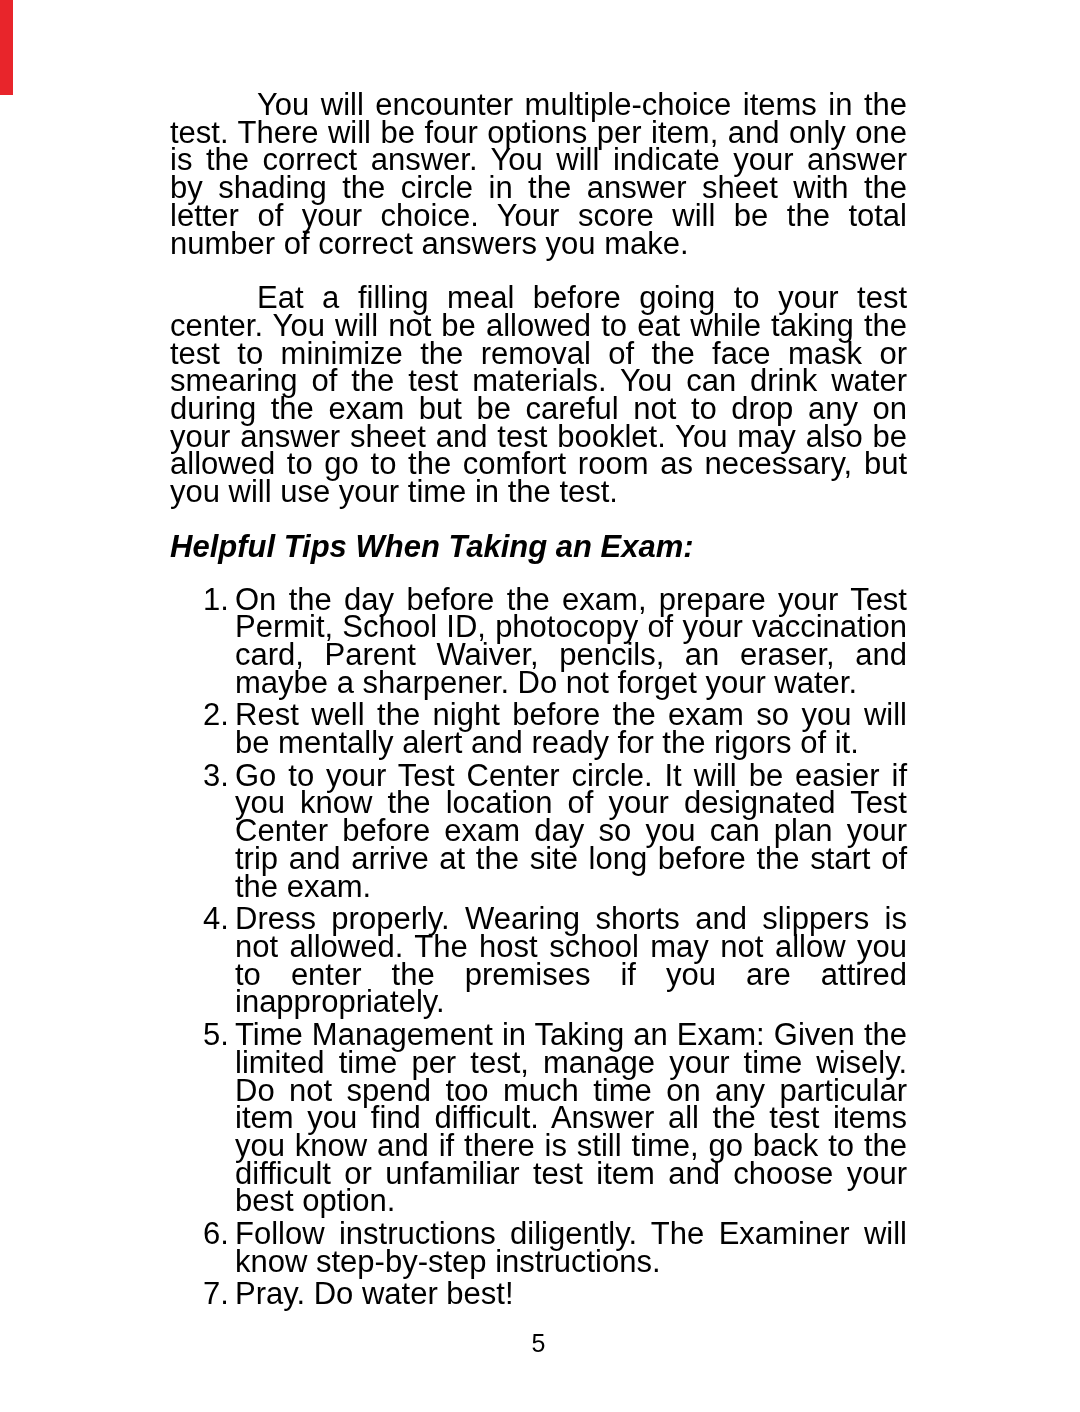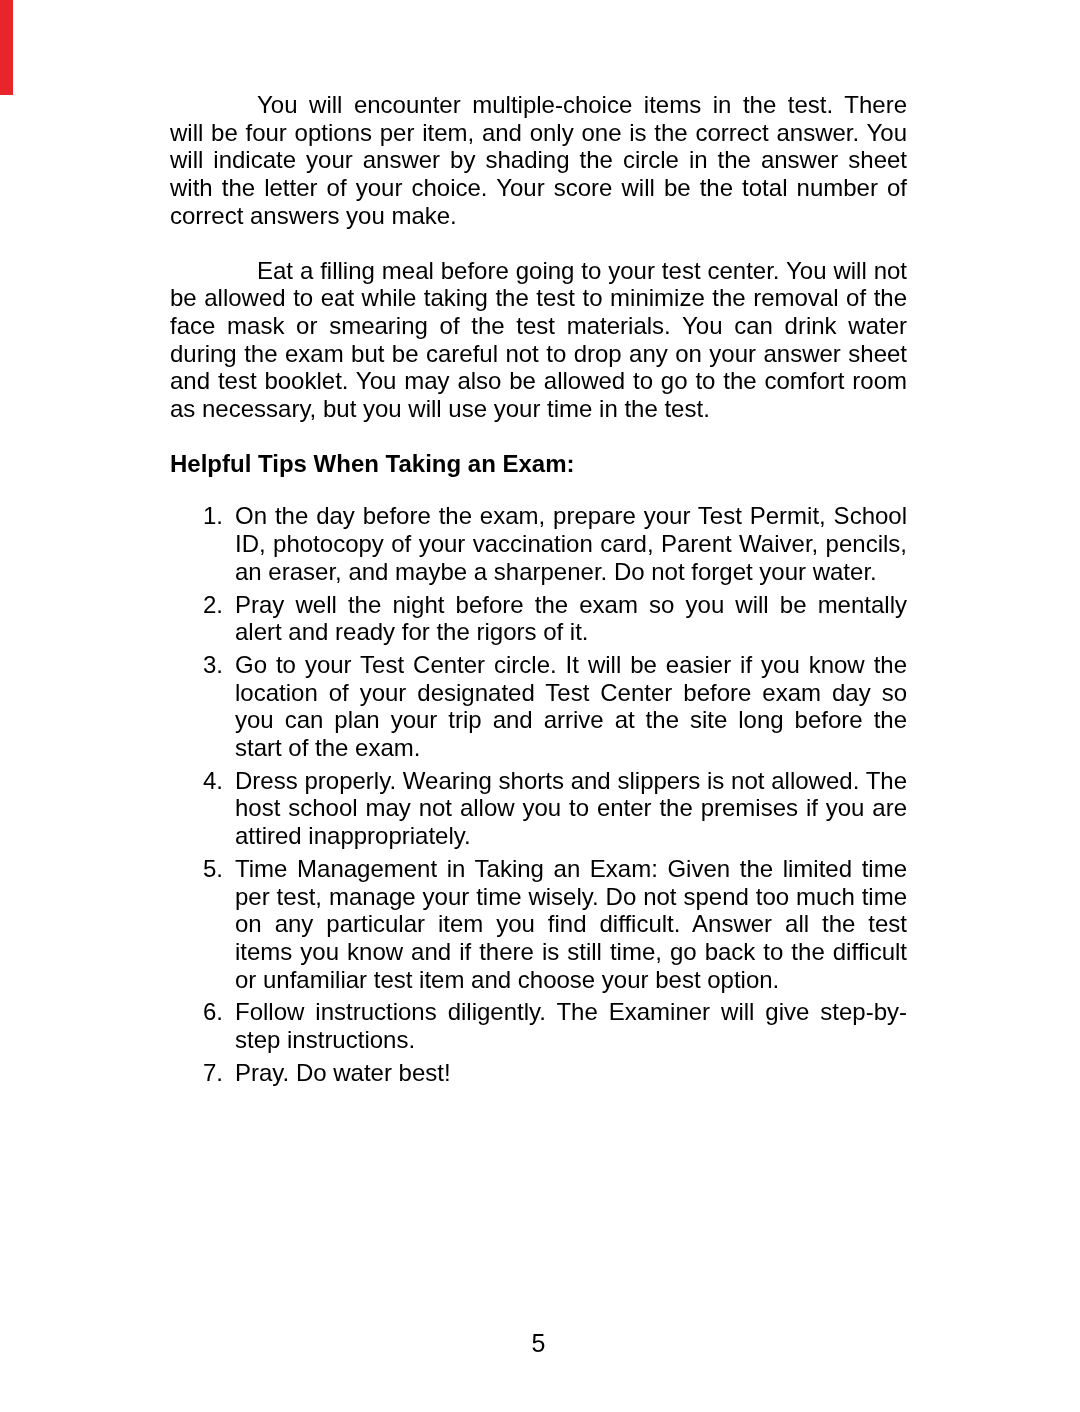--- a/index.html
+++ b/index.html
@@ -18,31 +18,32 @@
     left: 0;
     top: 0;
     width: 13px;
     height: 95px;
   }
   .content {
     position: absolute;
     left: 170px;
     top: 91px;
     width: 737px;
-    font-size: 24px;
+    font-size: 31px;
     line-height: 27.7px;
   }
   p.body-para {
     margin: 0 0 27px 0;
     text-align: justify;
     text-indent: 87px;
   }
   .heading {
     font-weight: 700;
     margin: 0 0 25px 0;
+    font-style: italic;
   }
   .tips-list { margin: 0; padding: 0; }
   .tip {
     display: flex;
     margin: 0 0 5px 0;
   }
   .tip-num {
     flex: none;
     width: 32px;
     margin-left: 33px;
@@ -73,37 +74,37 @@
 
   <div class="heading">Helpful Tips When Taking an Exam:</div>
 
   <div class="tips-list">
       <div class="tip">
         <div class="tip-num">1.</div>
         <div class="tip-body">On the day before the exam, prepare your Test Permit, School ID, photocopy of your vaccination card, Parent Waiver, pencils, an eraser, and maybe a sharpener. Do not forget your water.</div>
       </div>
       <div class="tip">
         <div class="tip-num">2.</div>
-        <div class="tip-body">Pray well the night before the exam so you will be mentally alert and ready for the rigors of it.</div>
+        <div class="tip-body">Rest well the night before the exam so you will be mentally alert and ready for the rigors of it.</div>
       </div>
       <div class="tip">
         <div class="tip-num">3.</div>
         <div class="tip-body">Go to your Test Center circle. It will be easier if you know the location of your designated Test Center before exam day so you can plan your trip and arrive at the site long before the start of the exam.</div>
       </div>
       <div class="tip">
         <div class="tip-num">4.</div>
         <div class="tip-body">Dress properly. Wearing shorts and slippers is not allowed. The host school may not allow you to enter the premises if you are attired inappropriately.</div>
       </div>
       <div class="tip">
         <div class="tip-num">5.</div>
         <div class="tip-body">Time Management in Taking an Exam: Given the limited time per test, manage your time wisely. Do not spend too much time on any particular item you find difficult. Answer all the test items you know and if there is still time, go back to the difficult or unfamiliar test item and choose your best option.</div>
       </div>
       <div class="tip">
         <div class="tip-num">6.</div>
-        <div class="tip-body">Follow instructions diligently. The Examiner will give step-by-step instructions.</div>
+        <div class="tip-body">Follow instructions diligently. The Examiner will know step-by-step instructions.</div>
       </div>
       <div class="tip">
         <div class="tip-num">7.</div>
         <div class="tip-body">Pray.  Do water best!</div>
       </div>
     </div>
 </div>
 
 <div class="footer">5</div>
 

